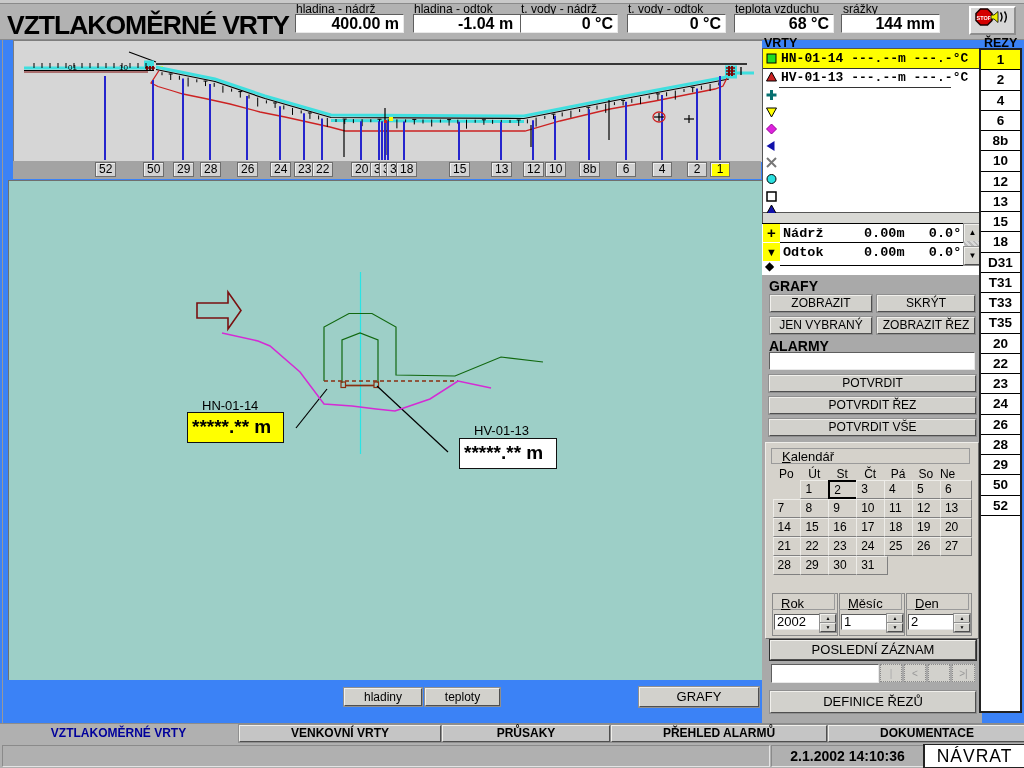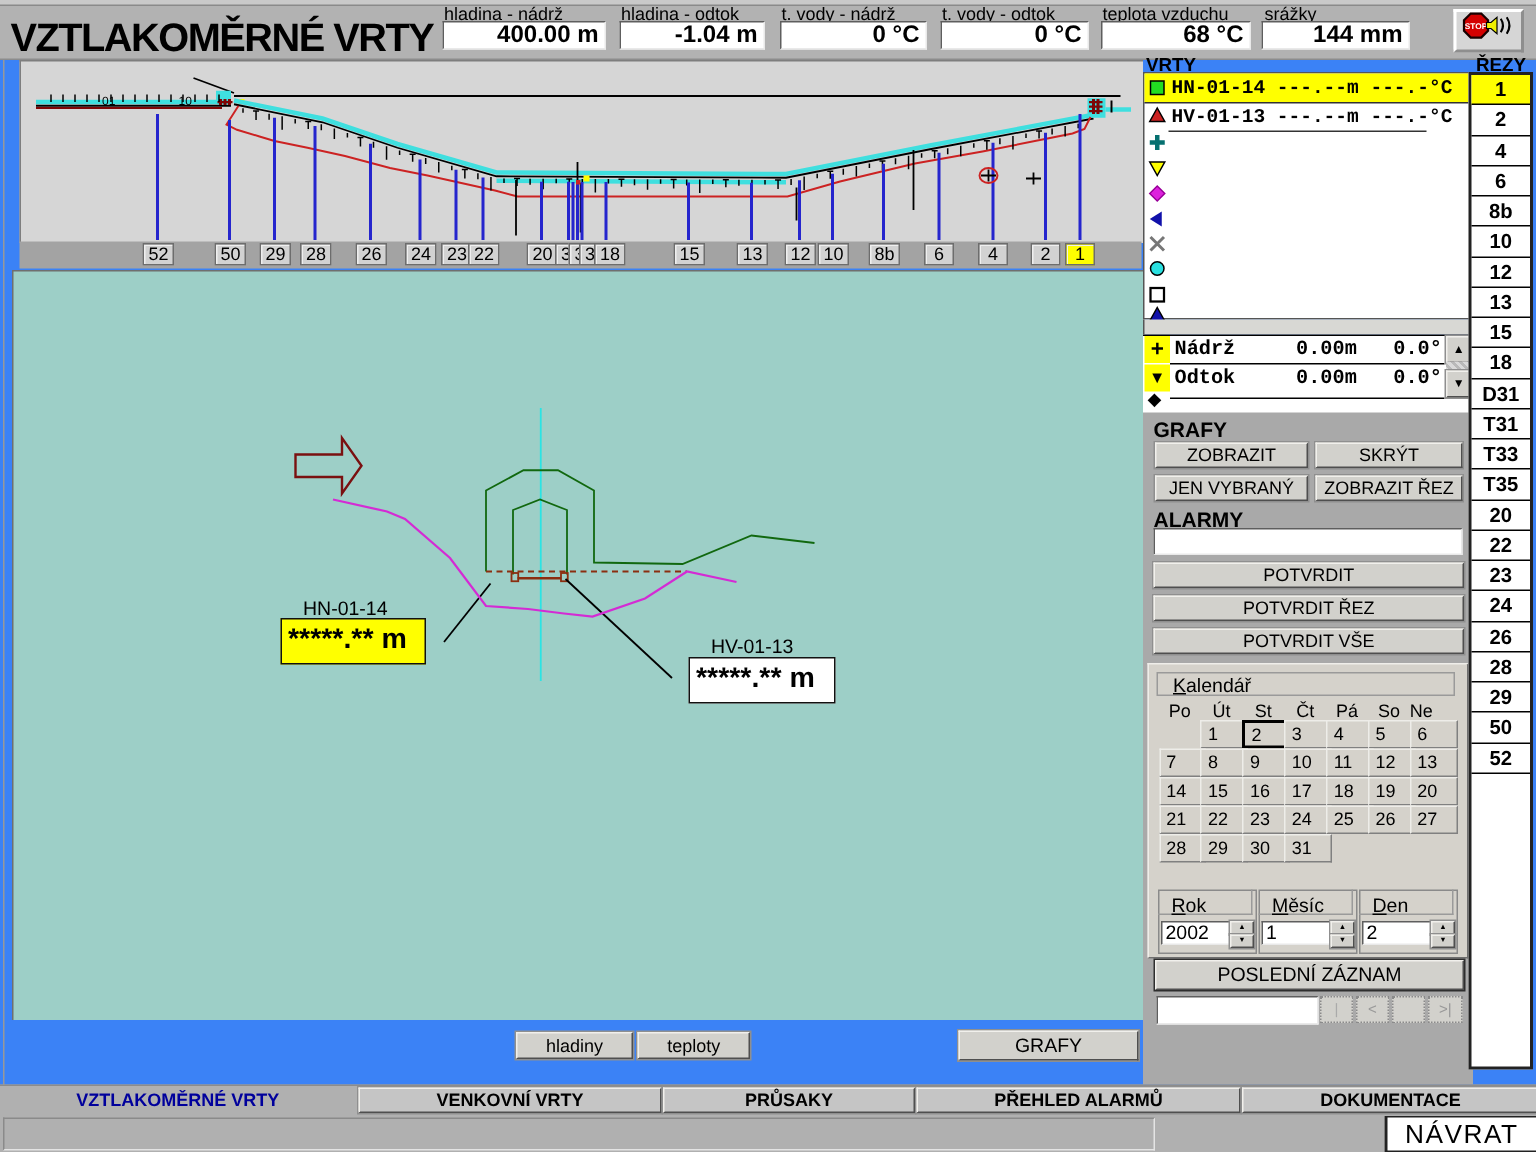--- a/index.html
+++ b/index.html
@@ -16,21 +16,21 @@
 <div id="scr">
 
 <div class="abs" style="left:2px;top:4px;width:1px;height:760px;background:#989898;"></div>
 <div class="abs" style="left:0;top:0;width:1024px;height:39px;background:#b2b2b2;border-bottom:1px solid #8c8c8c;"></div>
     <div class="abs" style="left:0;top:0;width:1024px;height:3px;background:#c9c9c9;border-bottom:1px solid #8a8a8a;"></div>
 <div class="abs" style="left:7px;top:10px;font-size:26.5px;font-weight:bold;letter-spacing:-1.0px;">VZTLAKOMĚRNÉ VRTY</div>
 
 <div class="abs" style="left:296px;top:2px;font-size:12px;">hladina - nádrž</div>
 <div class="abs sunk" style="left:295px;top:14px;width:103px;height:17px;font-size:16px;font-weight:bold;text-align:right;line-height:17px;padding-right:4px;">400.00 m</div>
 <div class="abs" style="left:414px;top:2px;font-size:12px;text-align:right;">hladina - odtok</div>
-<div class="abs sunk" style="left:413px;top:14px;width:91px;height:17px;font-size:16px;font-weight:bold;text-align:right;line-height:17px;padding-right:4px;">-1.04 m</div>
+<div class="abs sunk" style="left:413px;top:14px;width:91px;height:17px;font-size:16px;font-weight:bold;text-align:left;line-height:17px;padding-right:4px;padding-left:44px;">-1.04 m</div>
 <div class="abs" style="left:521px;top:2px;font-size:12px;">t. vody - nádrž</div>
 <div class="abs sunk" style="left:520px;top:14px;width:92px;height:17px;font-size:16px;font-weight:bold;text-align:right;line-height:17px;padding-right:4px;">0 °C</div>
 <div class="abs" style="left:628px;top:2px;font-size:12px;">t. vody - odtok</div>
 <div class="abs sunk" style="left:627px;top:14px;width:93px;height:17px;font-size:16px;font-weight:bold;text-align:right;line-height:17px;padding-right:4px;">0 °C</div>
 <div class="abs" style="left:735px;top:2px;font-size:12px;">teplota vzduchu</div>
 <div class="abs sunk" style="left:734px;top:14px;width:94px;height:17px;font-size:16px;font-weight:bold;text-align:right;line-height:17px;padding-right:4px;">68 °C</div>
 <div class="abs" style="left:843px;top:2px;font-size:12px;">srážky</div>
 <div class="abs sunk" style="left:841px;top:14px;width:93px;height:17px;font-size:16px;font-weight:bold;text-align:right;line-height:17px;padding-right:4px;">144 mm</div>
 
 <div class="abs" style="left:969px;top:6px;width:43px;height:25px;background:#d6d6d6;border:2px solid;border-color:#fff #8e8e8e #8e8e8e #fff;">
@@ -362,20 +362,21 @@
 <div class="abs btn" style="left:887px;top:623px;width:14px;height:7px;font-size:5px;line-height:7px;">▼</div>
 <div class="abs btn" style="left:954px;top:614px;width:14px;height:7px;font-size:5px;line-height:7px;">▲</div>
 <div class="abs btn" style="left:954px;top:623px;width:14px;height:7px;font-size:5px;line-height:7px;">▼</div>
 
 <div class="abs btn" style="left:770px;top:640px;width:204px;height:18px;font-size:13px;line-height:18px;box-shadow:0 0 0 1px #2e2e2e;">POSLEDNÍ ZÁZNAM</div>
 <div class="abs sunk" style="left:771px;top:664px;width:106px;height:17px;"></div>
 <div class="abs" style="left:880px;top:664px;width:22px;height:18px;background:#d2d1cc;border:1px dotted #8a8a8a;color:#aaa;font-size:10px;text-align:center;line-height:18px;box-sizing:border-box;">|</div>
 <div class="abs" style="left:904px;top:664px;width:22px;height:18px;background:#d2d1cc;border:1px dotted #8a8a8a;color:#999;font-size:10px;text-align:center;line-height:18px;box-sizing:border-box;">&lt;</div>
 <div class="abs" style="left:928px;top:664px;width:22px;height:18px;background:#d2d1cc;border:1px dotted #8a8a8a;color:#bbb;font-size:10px;text-align:center;line-height:18px;box-sizing:border-box;"></div>
 <div class="abs" style="left:952px;top:664px;width:23px;height:18px;background:#d2d1cc;border:1px dotted #8a8a8a;color:#999;font-size:10px;text-align:center;line-height:18px;box-sizing:border-box;">&gt;|</div>
+<div class="abs btn" style="left:770px;top:691px;width:204px;height:20px;font-size:13px;line-height:20px;">DEFINICE ŘEZŮ</div>
 
 <div class="abs" style="left:979px;top:48px;width:43px;height:665px;background:#fff;border:2px solid #222;box-sizing:border-box;" id="rezy">
       <div class="rez" style="top:0px;height:20.25px;line-height:19.25px;background:#ffff00;">1</div>
       <div class="rez" style="top:20.25px;height:20.25px;line-height:19.25px;">2</div>
       <div class="rez" style="top:40.5px;height:20.25px;line-height:19.25px;">4</div>
       <div class="rez" style="top:60.75px;height:20.25px;line-height:19.25px;">6</div>
       <div class="rez" style="top:81px;height:20.25px;line-height:19.25px;">8b</div>
       <div class="rez" style="top:101.25px;height:20.25px;line-height:19.25px;">10</div>
       <div class="rez" style="top:121.5px;height:20.25px;line-height:19.25px;">12</div>
       <div class="rez" style="top:141.75px;height:20.25px;line-height:19.25px;">13</div>
@@ -398,15 +399,16 @@
 
 <div class="abs" style="left:0;top:723px;width:1024px;height:21px;background:#b0b0b0;border-top:1px solid #8c8c8c;"></div>
 <div class="abs" style="left:0;top:725px;width:237px;height:17px;text-align:center;font-size:12px;font-weight:bold;color:#00009c;line-height:17px;">VZTLAKOMĚRNÉ VRTY</div>
 <div class="abs btn" style="left:239px;top:725px;width:200px;height:15px;font-size:12px;font-weight:bold;line-height:15px;background:#c5c5c5;">VENKOVNÍ VRTY</div>
 <div class="abs btn" style="left:442px;top:725px;width:166px;height:15px;font-size:12px;font-weight:bold;line-height:15px;background:#c5c5c5;">PRŮSAKY</div>
 <div class="abs btn" style="left:611px;top:725px;width:214px;height:15px;font-size:12px;font-weight:bold;line-height:15px;background:#c5c5c5;">PŘEHLED ALARMŮ</div>
 <div class="abs btn" style="left:828px;top:725px;width:196px;height:15px;font-size:12px;font-weight:bold;line-height:15px;background:#c5c5c5;">DOKUMENTACE</div>
 
 <div class="abs" style="left:0;top:744px;width:1024px;height:24px;background:#b0b0b0;"></div>
 <div class="abs" style="left:2px;top:745px;width:766px;height:20px;border:1px solid;border-color:#8a8a8a #e4e4e4 #e4e4e4 #8a8a8a;"></div>
+<div class="abs" style="left:771px;top:745px;width:151px;height:20px;border:1px solid;border-color:#8a8a8a #e4e4e4 #e4e4e4 #8a8a8a;font-size:14px;font-weight:bold;text-align:center;line-height:20px;">2.1.2002 14:10:36</div>
 <div class="abs" style="left:923px;top:744px;width:99px;height:22px;background:#fff;border:1px solid #222;border-left:2px solid #222;font-size:17.5px;letter-spacing:1px;text-align:center;line-height:22px;">NÁVRAT</div>
 
 </div>
 
 </body></html>

